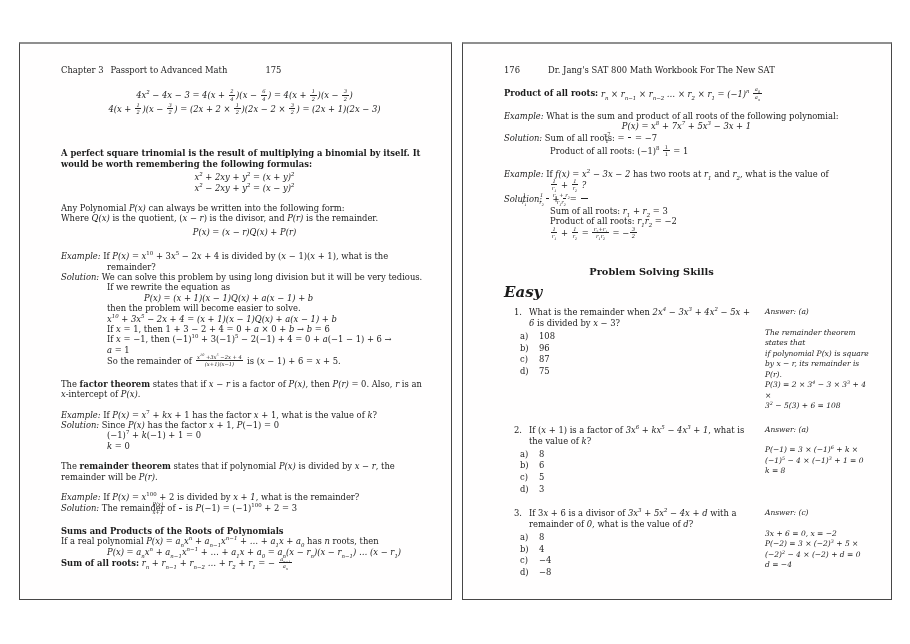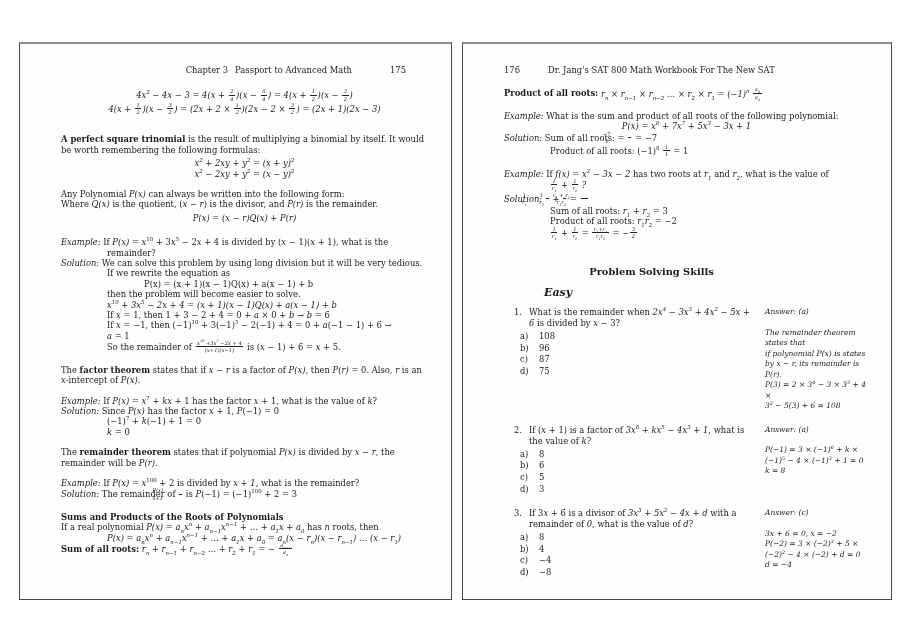--- a/index.html
+++ b/index.html
@@ -2,34 +2,34 @@
 <html><head>
 <meta charset="utf-8">
 <style>
   html,body{margin:0;padding:0;width:910px;height:644px;background:#ffffff;}
   .spread{position:relative;width:910px;height:644px;font-family:"DejaVu Serif","Liberation Serif",serif;color:#1b1b1b;}
   .page{position:absolute;top:42px;height:558px;background:#fffefe;border:1px solid #474747;border-top:2px solid #8f8f8f;
         box-sizing:border-box;font-size:8.4px;line-height:10.4px;overflow:hidden;}
   .page-left{left:19px;width:433px;padding:21px 23px 0 41px;}
   .page-right{left:462px;width:430px;padding:21px 22px 0 41px;}
   .hdr{display:flex;align-items:baseline;margin-bottom:12px;}
-  .hdr-left{justify-content:flex-end;padding-right:22px;}
+  .hdr-left{padding-right:22px;}
   .hdr-right{justify-content:flex-start;}
   .ht{margin-left:7px;}
   .hp{margin-left:38px;}
   .hpr{margin-left:28px;}
   .ln{min-height:10.4px;}
   .m{text-align:center;font-style:italic;}
   .it{font-style:italic;}
   .hang{padding-left:46px;text-indent:-46px;}
   .ind{margin-left:46px;}
-  .ind2{margin-left:83px;}
-  .G{margin-top:14px;} .g{margin-top:10px;} .GG{margin-top:18px;} .s{margin-top:3px;}
+  .ind2{margin-left:83px;font-style:italic;}
+  .G{margin-top:14px;} .g{margin-top:10px;} .GG{margin-top:32px;font-weight:bold;} .s{margin-top:3px;}
   .sec{margin-top:26px;text-align:center;font-weight:bold;font-size:9.8px;line-height:12px;padding-right:70px;font-style:normal;}
-  .easy{margin-top:9px;font-weight:bold;font-style:italic;font-size:11px;line-height:11px;margin-left:40px;}
+  .easy{margin-top:9px;font-weight:bold;font-style:italic;font-size:15px;line-height:11px;}
   .qa{display:flex;margin-left:10px;margin-top:13px;}
   .qa.first{margin-top:9px;}
   .qcol{flex:0 0 243px;}
   .qline{display:flex;}
   .qnum{flex:0 0 15px;}
   .qtext{flex:1;line-height:11px;}
   .choices{margin-left:6px;margin-top:2px;}
   .choice{line-height:11.6px;}
   .cl{display:inline-block;width:19px;}
   .acol{flex:1;font-style:italic;font-size:7.5px;line-height:10.5px;padding-left:8px;}
@@ -179,21 +179,21 @@
             <div class="choice"><span class="cl">a)</span>108</div>
             <div class="choice"><span class="cl">b)</span>96</div>
             <div class="choice"><span class="cl">c)</span>87</div>
             <div class="choice"><span class="cl">d)</span>75</div>
           </div>
       </div>
       <div class="acol">
         <div class="ans">Answer: (a)</div>
         <div class="expl">
             <div class="exline">The remainder theorem states that</div>
-            <div class="exline">if polynomial P(x) is states</div>
+            <div class="exline">if polynomial P(x) is square</div>
             <div class="exline">by x − r, its remainder is P(r).</div>
             <div class="exline">P(3) = 2 × 3<sup>4</sup> − 3 × 3<sup>3</sup> + 4 ×</div>
             <div class="exline">3<sup>2</sup> − 5(3) + 6 = 108</div>
           </div>
       </div>
     </div>
 
     <div class="qa">
       <div class="qcol">
         <div class="qline">

